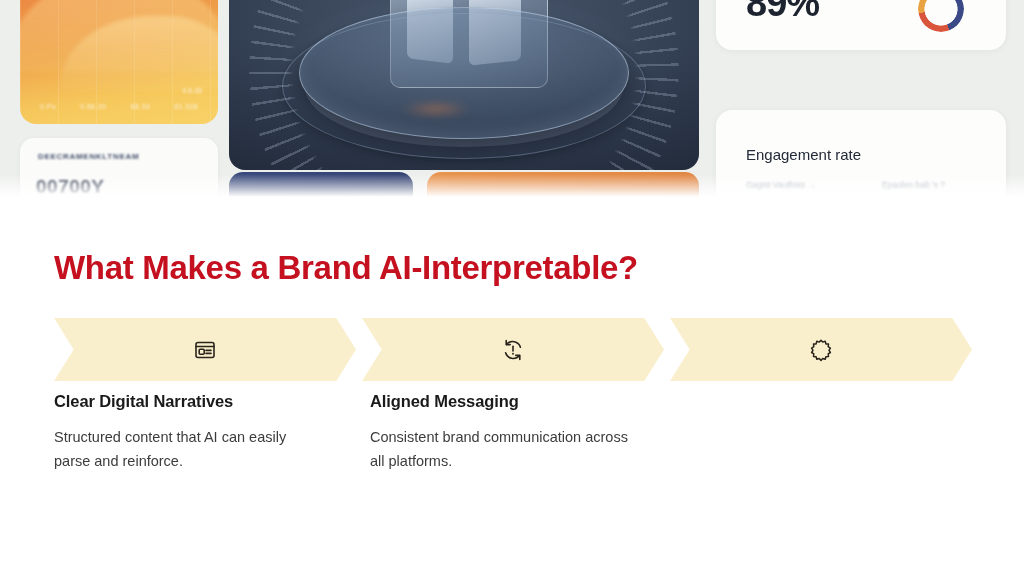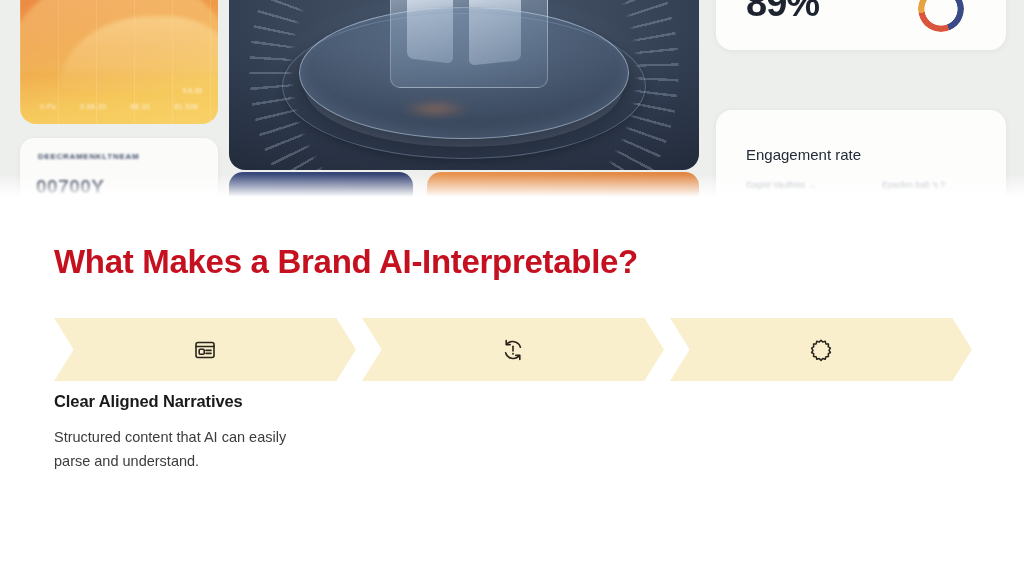--- a/index.html
+++ b/index.html
@@ -191,21 +191,21 @@
 
   .hero-fade {
     position:absolute; left:0; right:0; bottom:0; height:26px;
     background:linear-gradient(180deg, rgba(255,255,255,0), #ffffff 88%);
   }
 
   
   .content { position:absolute; top:200px; left:0; width:1024px; height:376px; background:#fff; }
 
   .section-title {
-    position:absolute; left:54px; top:44px;
+    position:absolute; left:54px; top:50px;
     font-size:33px; font-weight:700; color:#c4101f;
     letter-spacing:-.3px; line-height:1.1;
   }
 
   .steps {
     position:absolute; left:54px; top:118px;
     width:918px; height:63px;
     display:flex; gap:6px;
   }
   .chev {
@@ -334,24 +334,28 @@
                      2.6 10.1 4.8 8.7 4.5 6.1 7.1 5.9 7.8 3.3 10.3 4.1 Z"></path>
           </svg>
         </span>
       </div>
 
     </div>
 
     <div class="cards">
 
       <div class="card">
-        <div class="card-title">Clear Aligned Narratives</div>
-        <div class="card-desc">Structured content that AI can easily parse and understand.</div>
-      </div>
-
+        <div class="card-title">Clear Digital Narratives</div>
+        <div class="card-desc">Structured content that AI can easily parse and reinforce.</div>
+      </div>
+
+      <div class="card">
+        <div class="card-title">Aligned Messaging</div>
+        <div class="card-desc">Consistent brand communication across all platforms.</div>
+      </div>
 
       <div class="card">
       </div>
 
     </div>
 
   </div>
 </div>
 
 </body></html>

